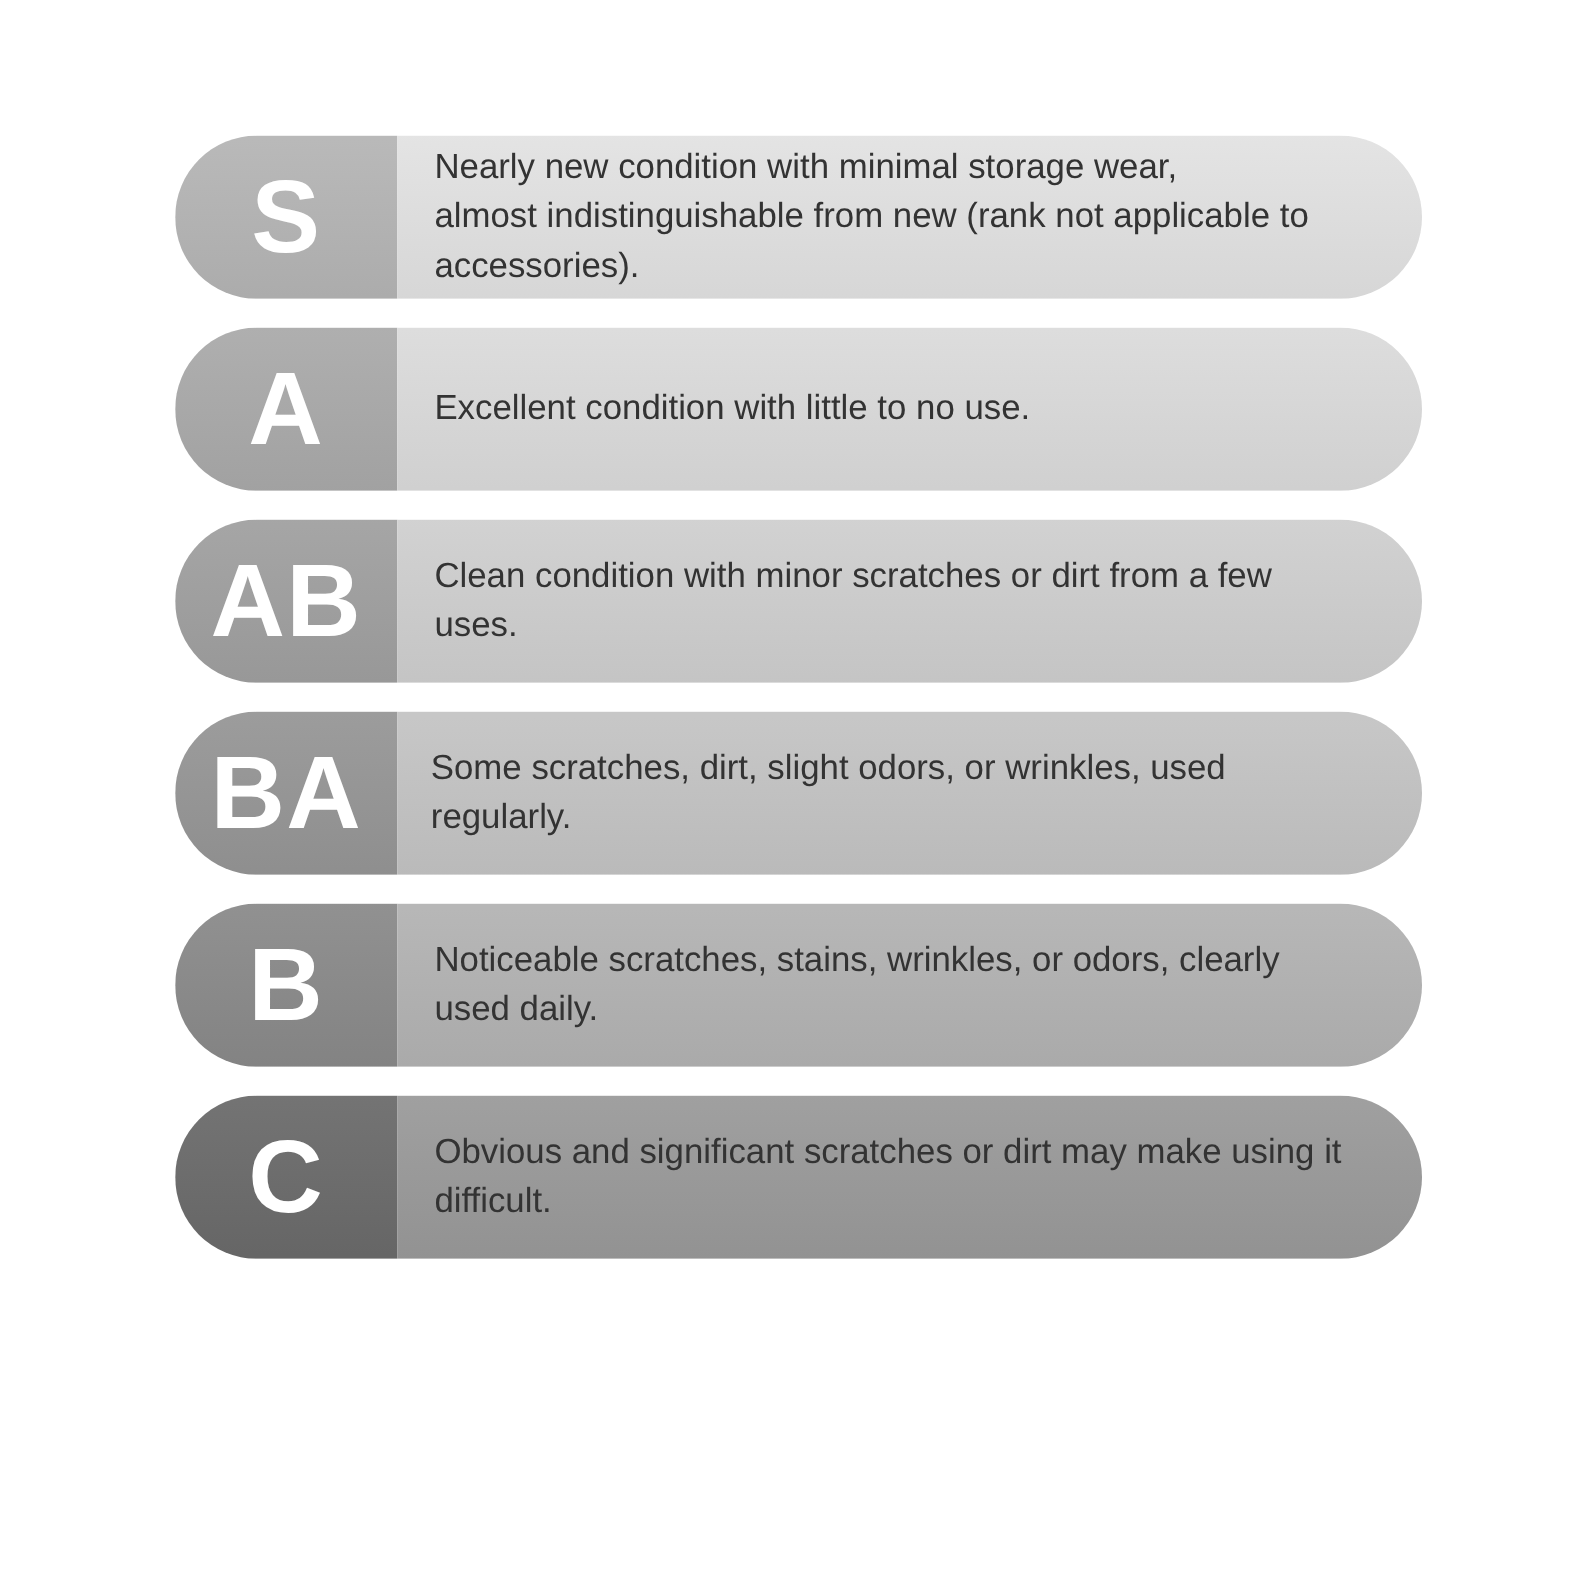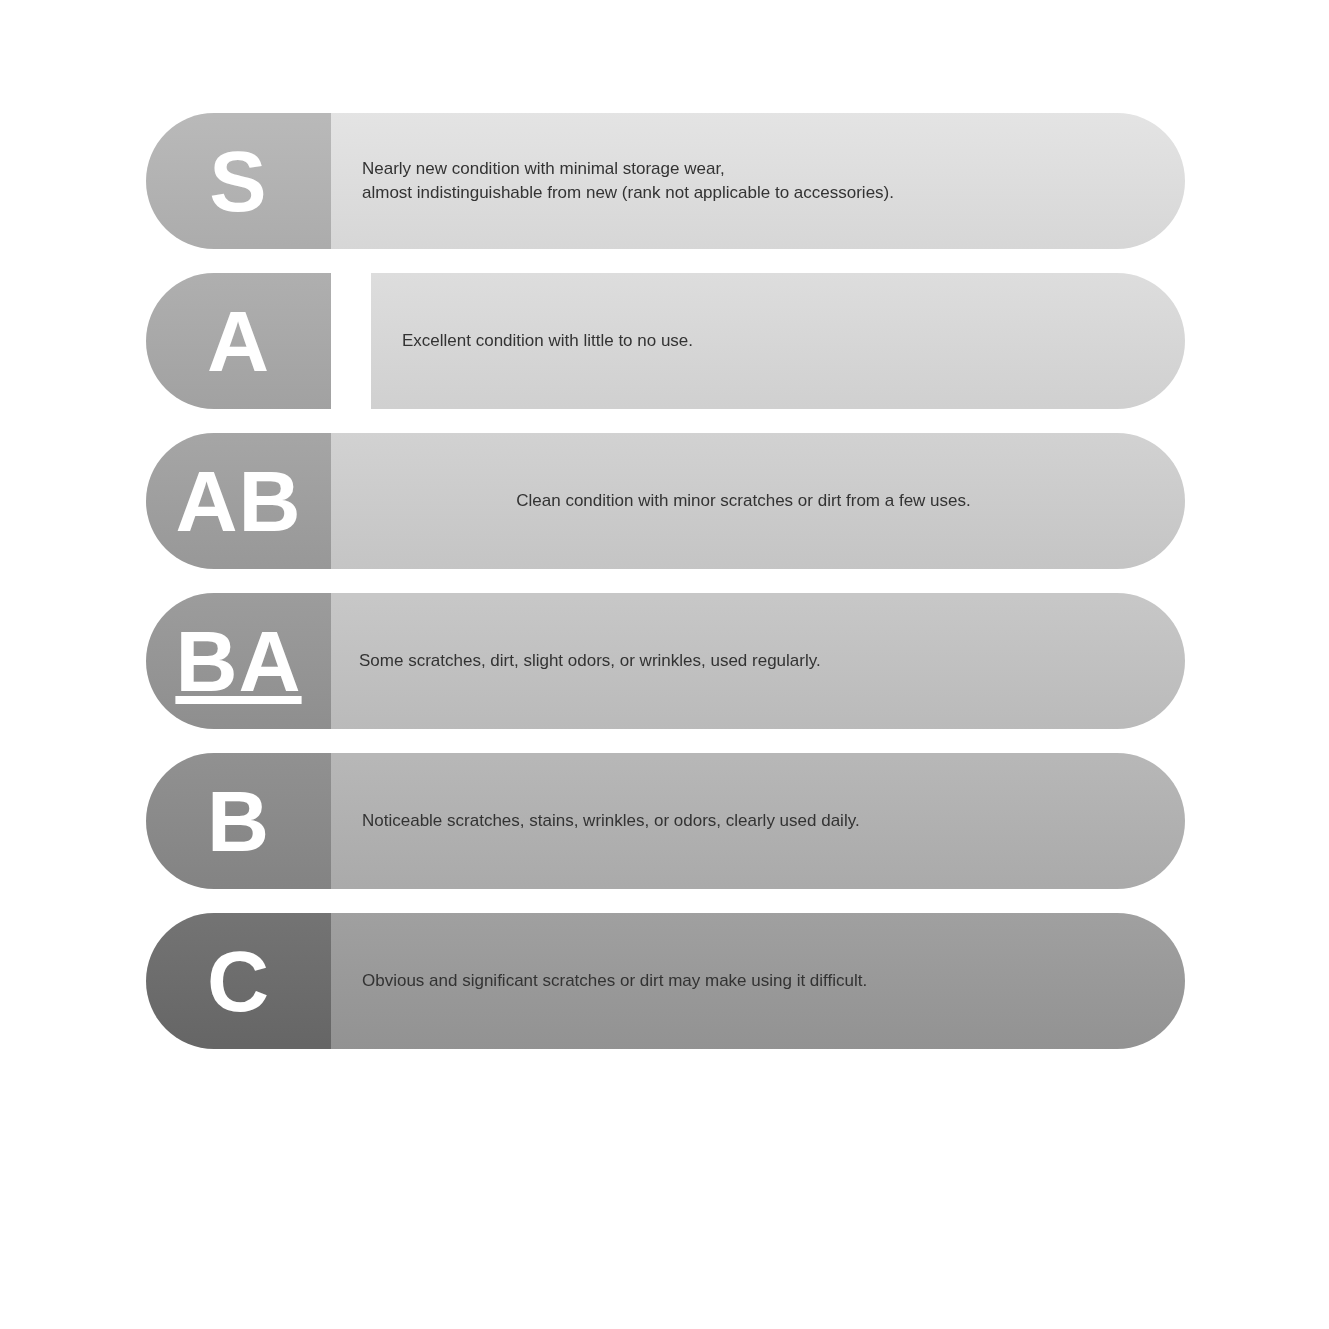--- a/index.html
+++ b/index.html
@@ -37,21 +37,21 @@
     user-select: none;
   }
   .rank-description-cell {
     flex: 1 1 auto;
     display: flex;
     align-items: center;
     padding: 0 60px 0 31px;
     background-image: linear-gradient(to bottom, rgba(255,255,255,0.06), rgba(0,0,0,0.05));
   }
   .rank-description {
-    font-size: 17px;
+    font-size: 29px;
     line-height: 1.42;
     color: #333333;
     white-space: pre-line;
   }
 </style>
 </head>
 <body>
 
 <div class="rank-table">
 
@@ -62,36 +62,36 @@
     <div class="rank-description-cell" style="background-color: rgb(226, 226, 226);">
       <span class="rank-description">Nearly new condition with minimal storage wear,
 almost indistinguishable from new (rank not applicable to accessories).</span>
     </div>
   </div>
 
   <div class="rank-row">
     <div class="rank-badge" style="background-color: rgb(170, 170, 170);">
       <span>A</span>
     </div>
-    <div class="rank-description-cell" style="background-color: rgb(219, 219, 219); margin-left: 40px;">
+    <div class="rank-description-cell" style="background-color: rgb(219, 219, 219);">
       <span class="rank-description">Excellent condition with little to no use.</span>
     </div>
   </div>
 
   <div class="rank-row">
     <div class="rank-badge" style="background-color: rgb(160, 160, 160);">
       <span>AB</span>
     </div>
     <div class="rank-description-cell" style="background-color: rgb(207, 207, 207); justify-content: center;">
       <span class="rank-description">Clean condition with minor scratches or dirt from a few uses.</span>
     </div>
   </div>
 
   <div class="rank-row">
-    <div class="rank-badge" style="background-color: rgb(150, 150, 150); text-decoration: underline;">
+    <div class="rank-badge" style="background-color: rgb(150, 150, 150);">
       <span>BA</span>
     </div>
     <div class="rank-description-cell" style="background-color: rgb(196, 196, 196); padding-left: 28px;">
       <span class="rank-description">Some scratches, dirt, slight odors, or wrinkles, used regularly.</span>
     </div>
   </div>
 
   <div class="rank-row">
     <div class="rank-badge" style="background-color: rgb(138, 138, 138);">
       <span>B</span>

